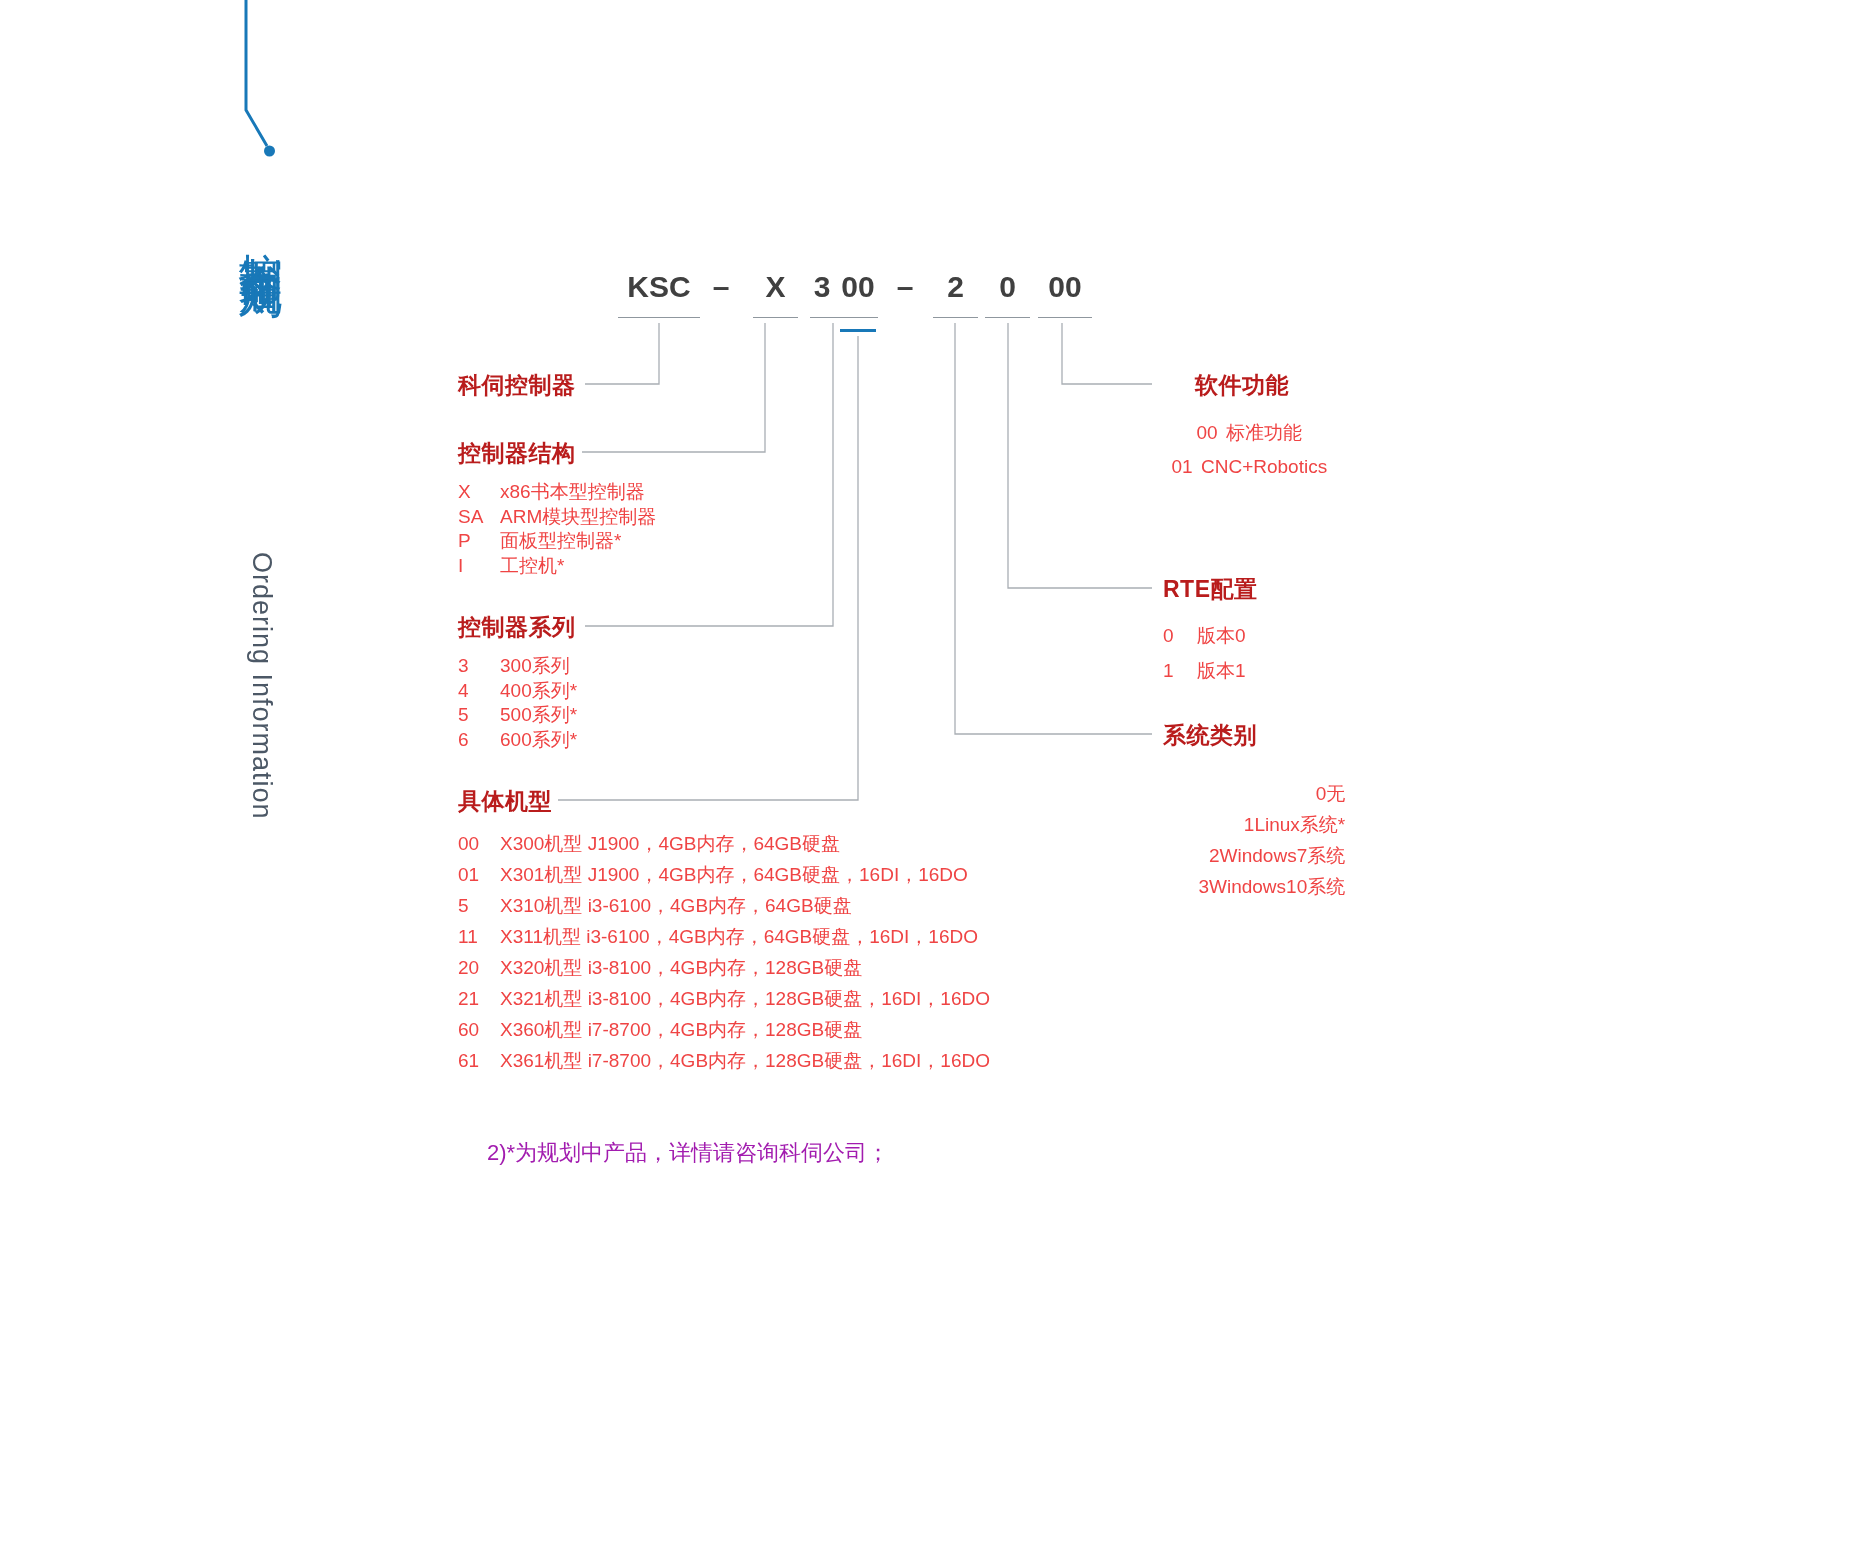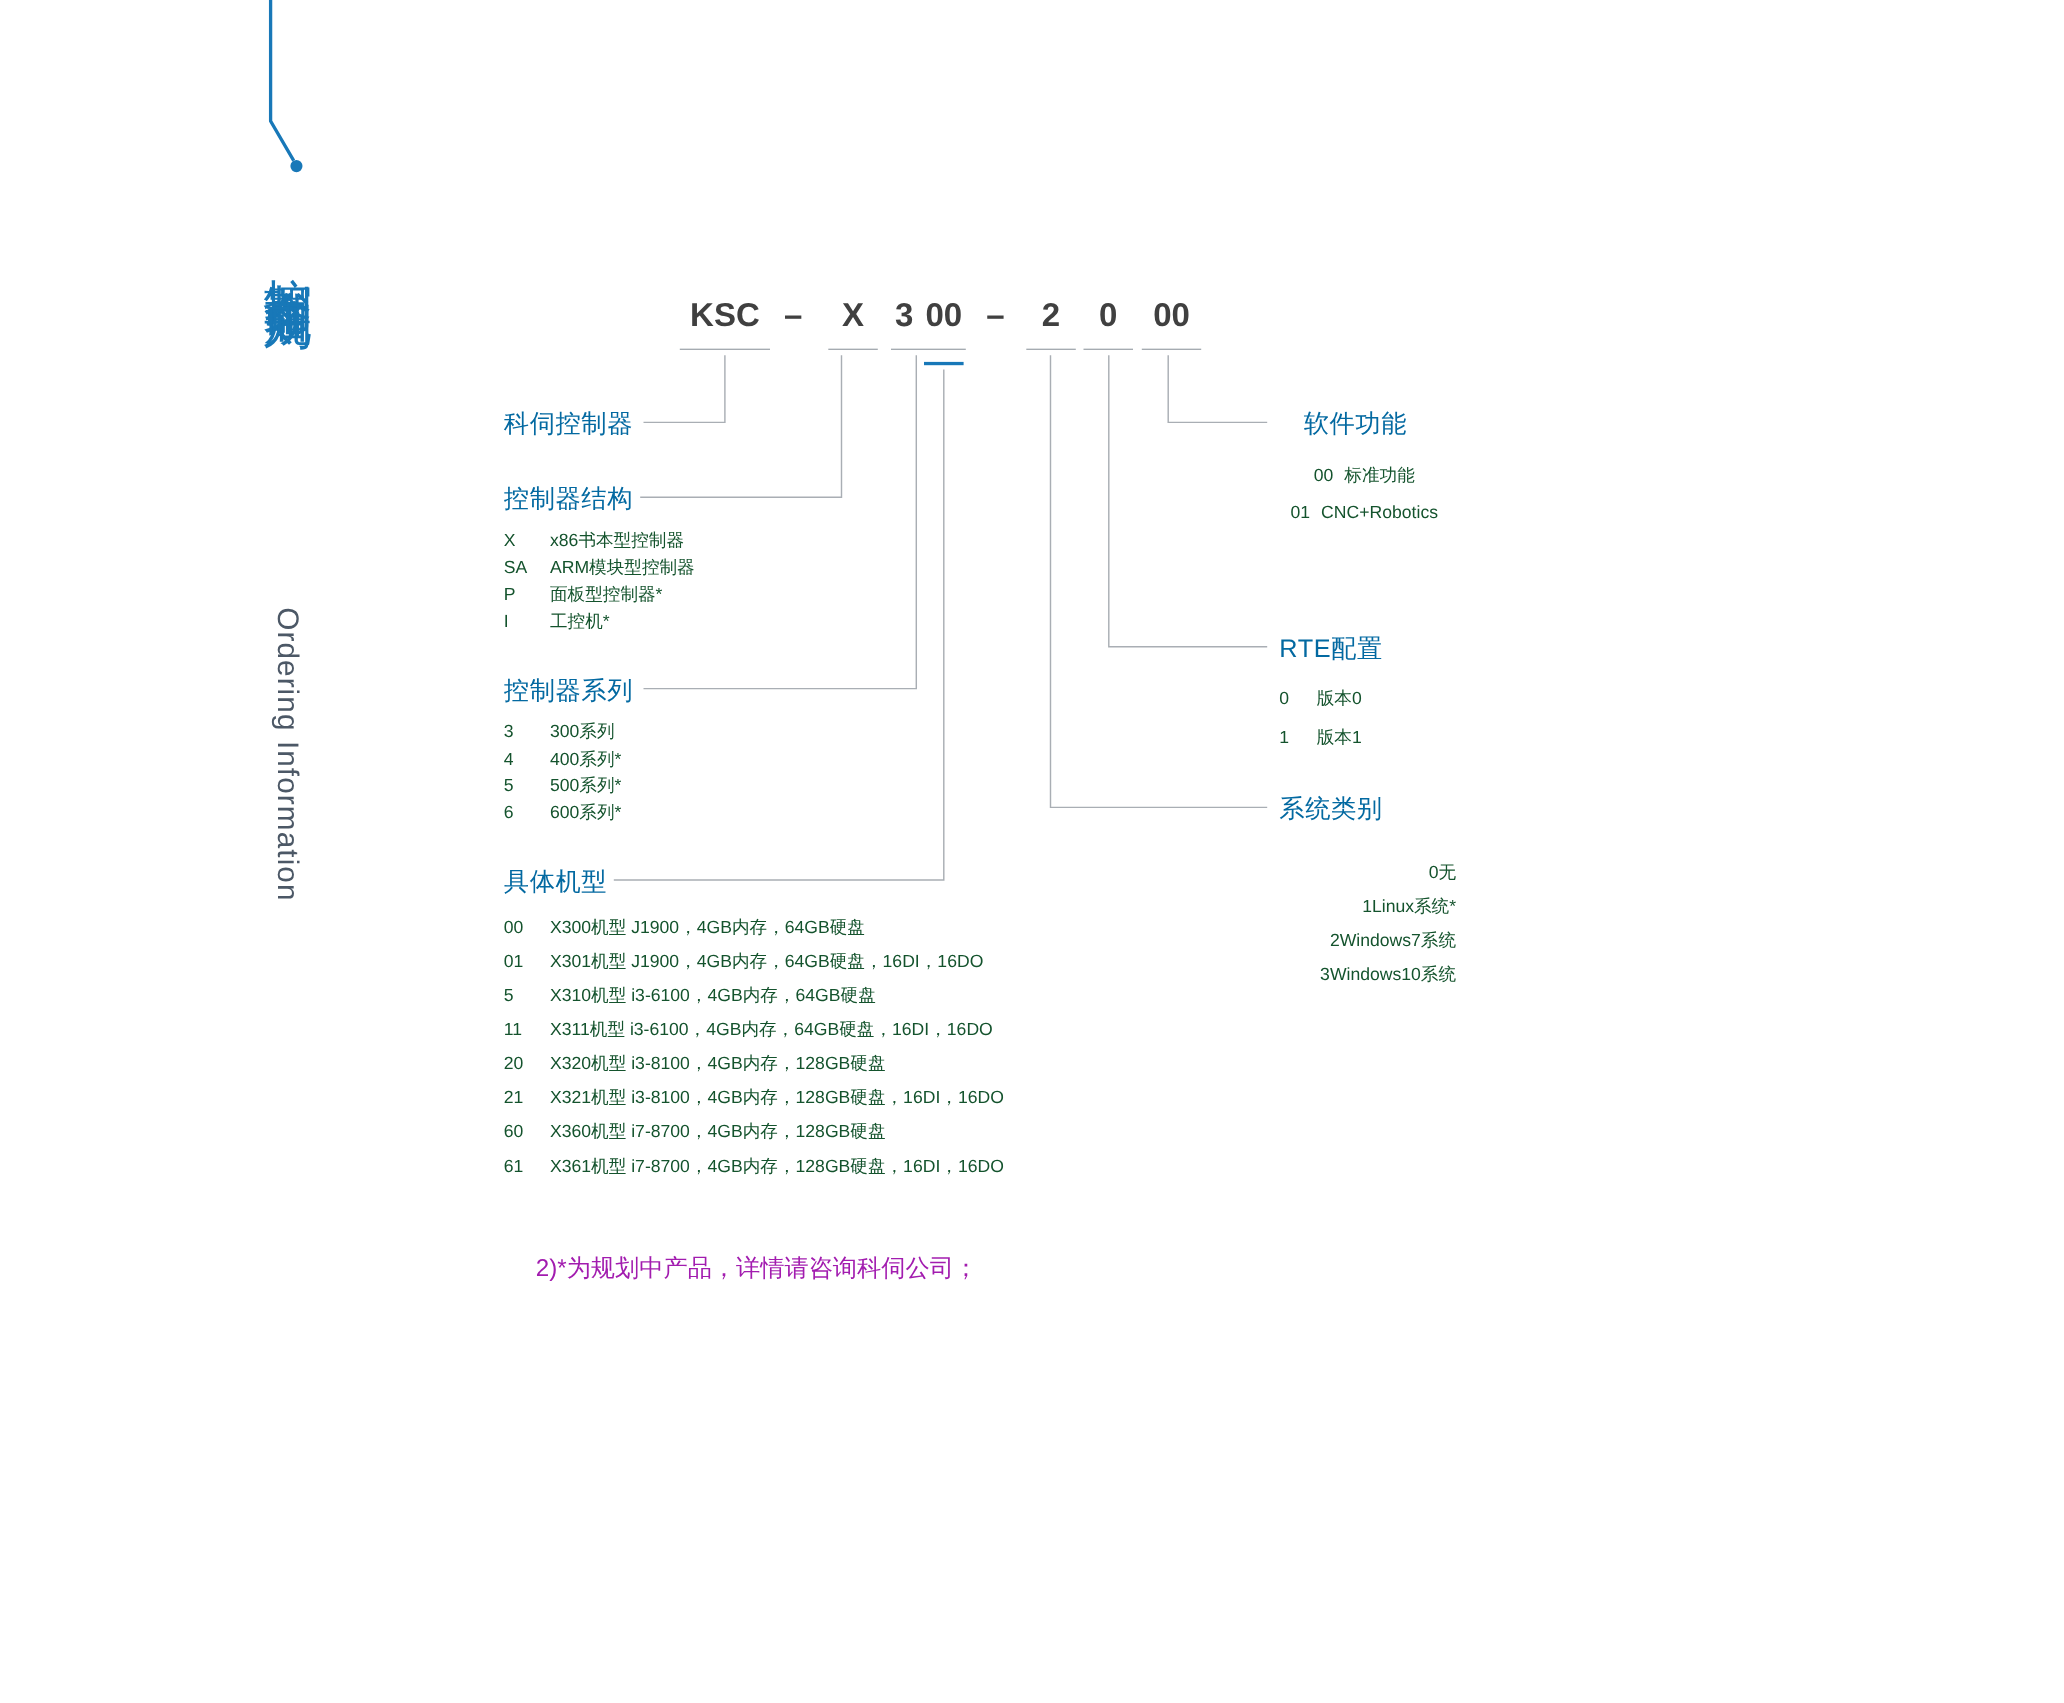--- a/index.html
+++ b/index.html
@@ -53,26 +53,26 @@
   .u-2    { left:933px;  width:45px; }
   .u-0    { left:985px;  width:45px; }
   .u-00   { left:1038px; width:54px; }
   .u-blue {
     position:absolute; left:840px; top:329px; width:36px; height:3px;
     background:#1878b8;
   }
   
   .sec { position:absolute; }
   .sec-title {
-    font-size:23px; color:#0369a1; font-weight:400;
+    font-size:23px; color:#b91c1c; font-weight:700;
     letter-spacing:0.5px; line-height:28px;
     background:#ffffff; display:inline-block; padding-right:6px;
   }
   .kv-list { margin-top:13px; }
-  .kv-row { font-size:16px; color:#14532d; line-height:24px; white-space:nowrap; }
+  .kv-row { font-size:19px; color:#ef4444; line-height:24px; white-space:nowrap; }
   .kv-key { display:inline-block; }
   .kw42 .kv-key { width:42px; }
   .kw38 .kv-key { width:38px; }
   .kw34 .kv-key { width:34px; }
   .kw46 .kv-key { width:46px; }
   .lh24 .kv-row { line-height:24.5px; }
   .lh31 .kv-row { line-height:31px; }
   .lh34 .kv-row { line-height:34px; }
   .lh35 .kv-row { line-height:35px; }
   

